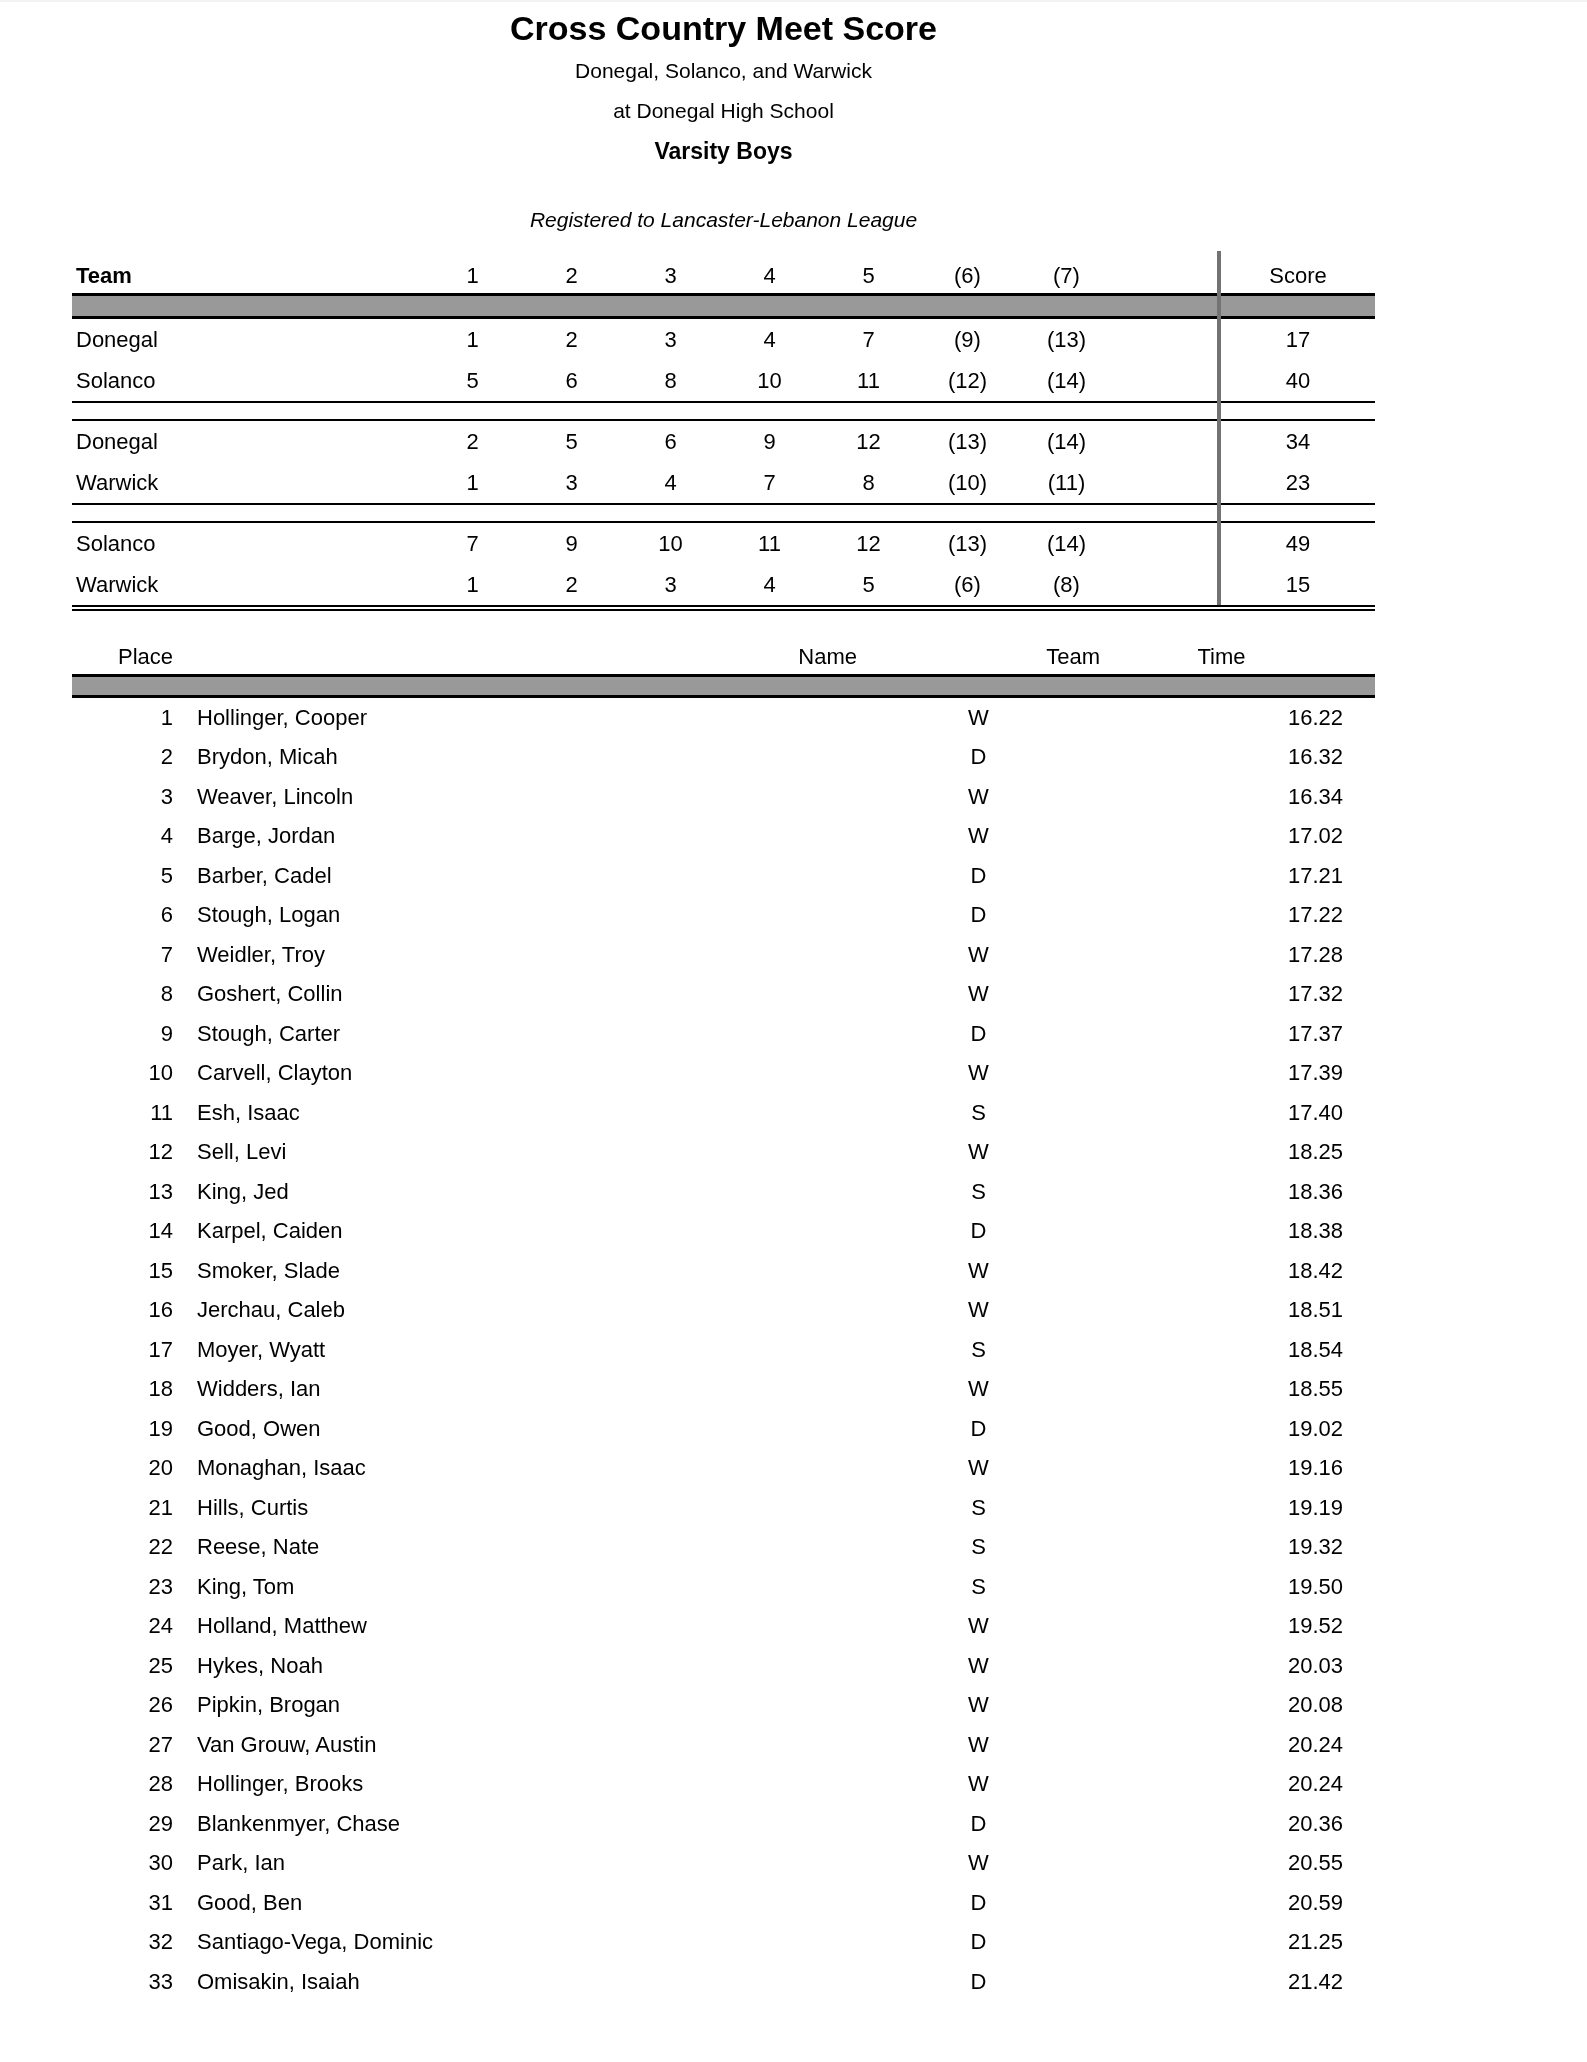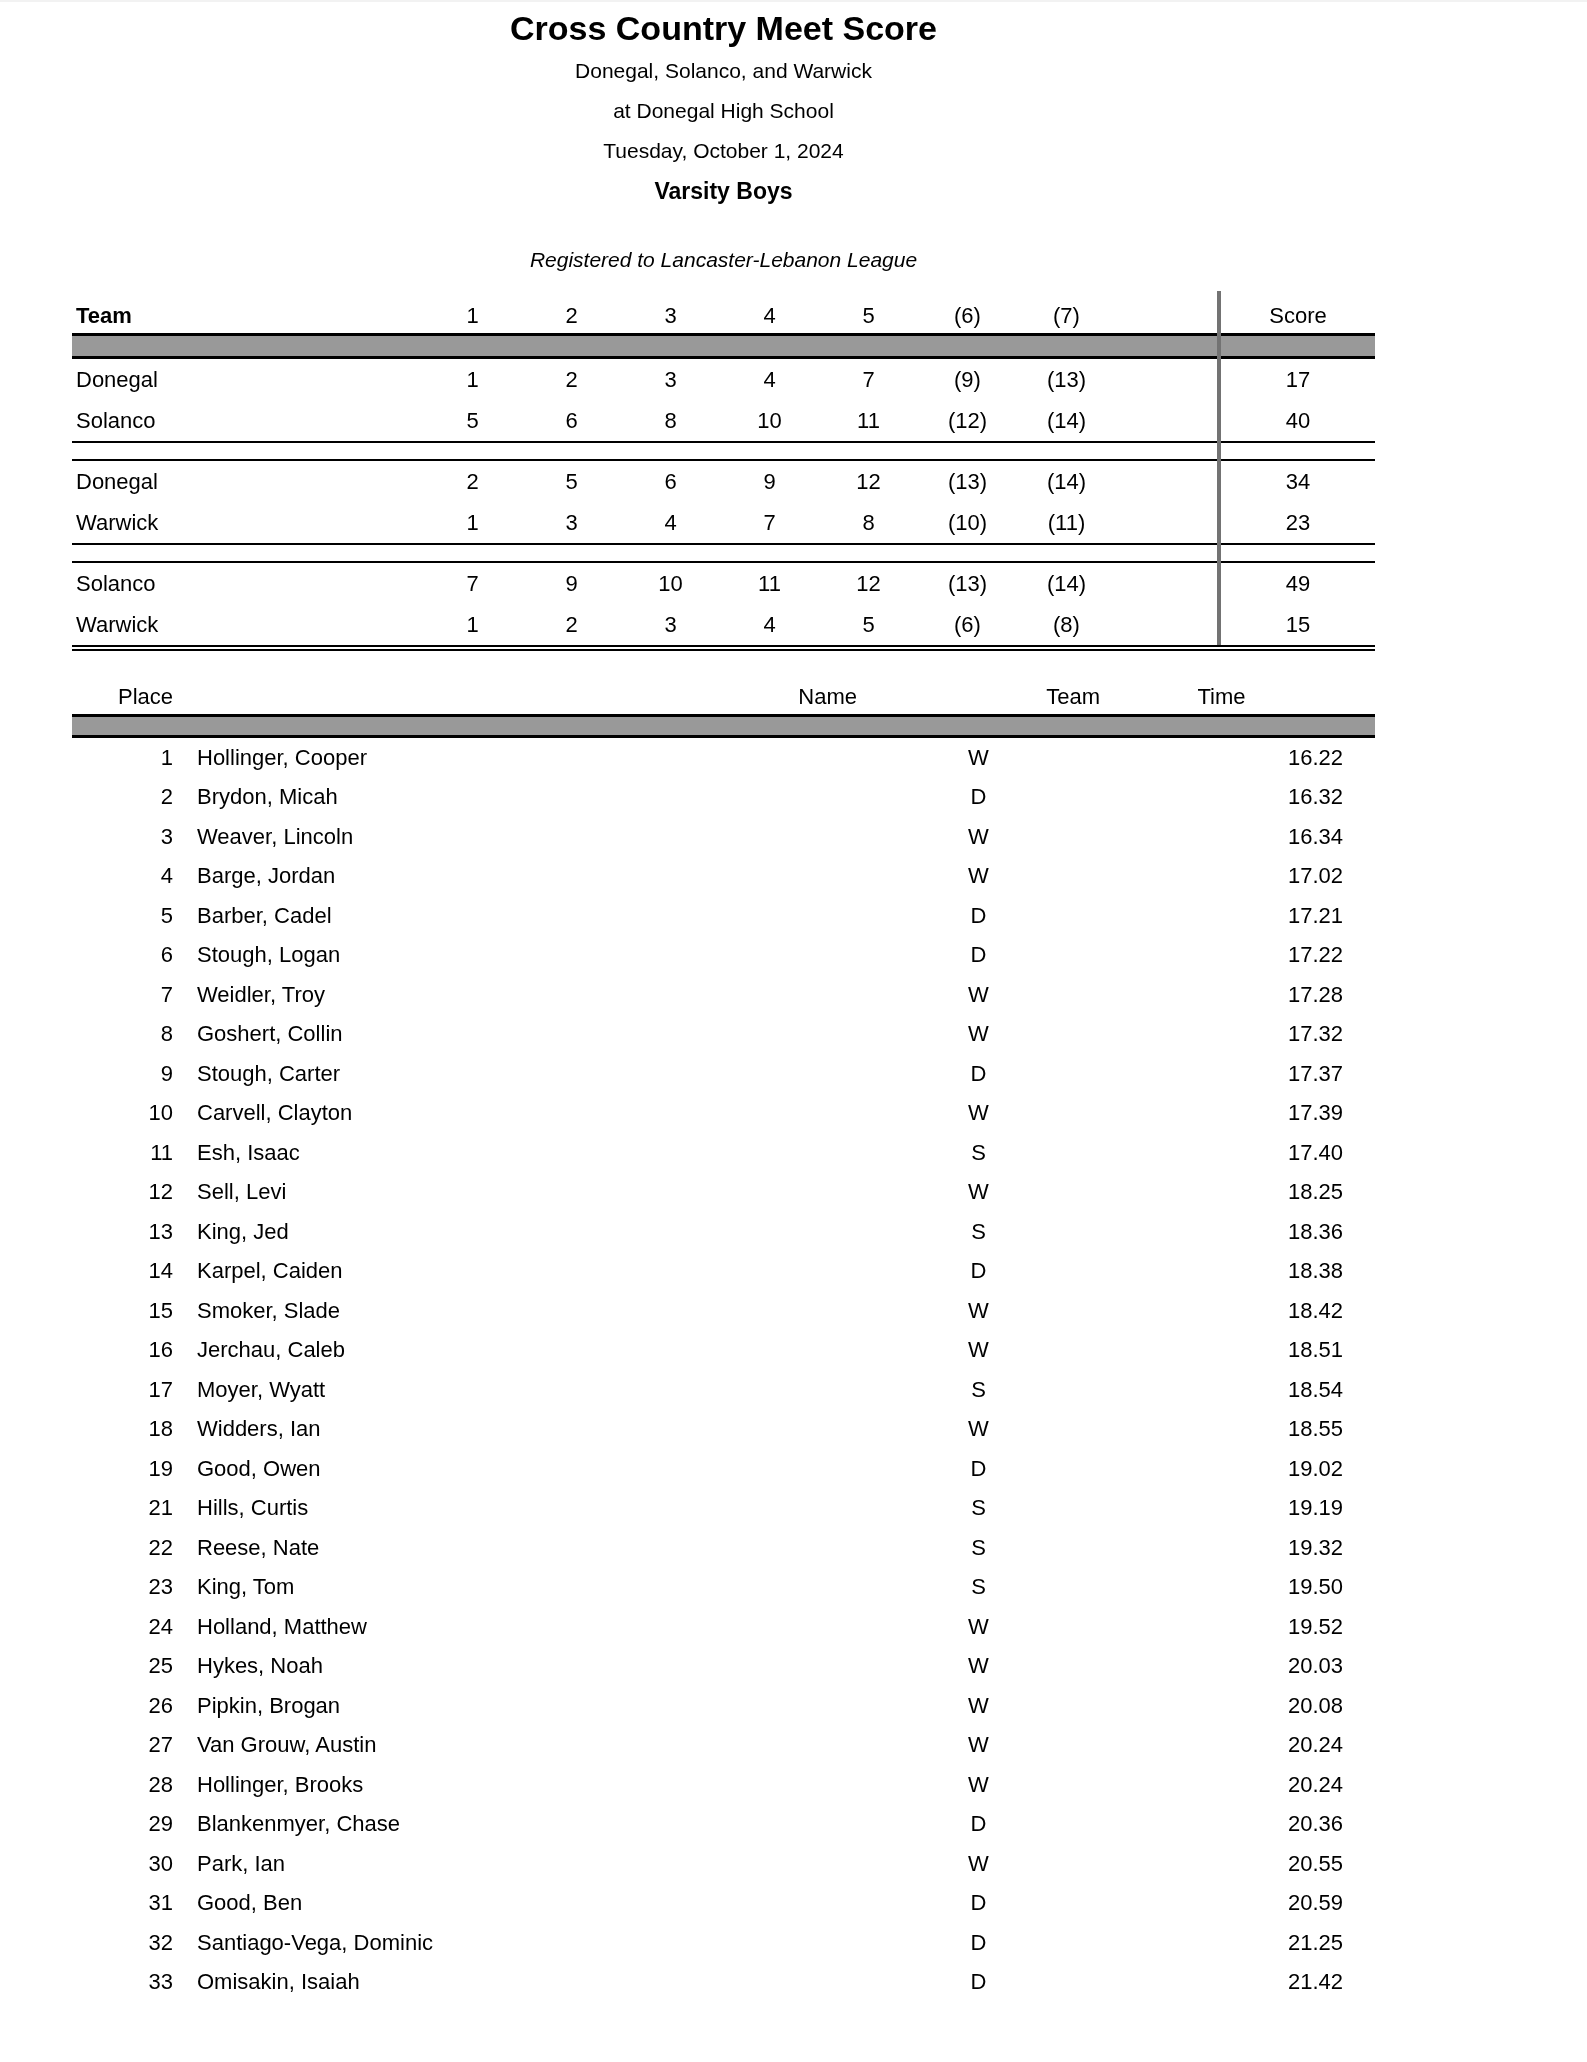--- a/index.html
+++ b/index.html
@@ -58,21 +58,20 @@
 <body>
 
 <div class="top-edge"></div>
 
 <div class="content">
 
   <div class="doc-header">
     <div class="title">Cross Country Meet Score</div>
     <div class="sub">Donegal, Solanco, and Warwick</div>
     <div class="sub">at Donegal High School</div>
-    <div class="sub">Tuesday, October 1, 2024</div>
     <div class="division">Varsity Boys</div>
     <div class="registered">Registered to Lancaster-Lebanon League</div>
   </div>
 
   <table class="score-table">
     <colgroup>
       <col style="width:351px">
       <col style="width:99px">
         <col style="width:99px">
         <col style="width:99px">
@@ -312,20 +311,26 @@
     <td class="team-col">W</td>
     <td class="time-col">18.55</td>
   </tr>
         <tr>
     <td class="place-col">19</td>
     <td class="name-col">Good, Owen</td>
     <td class="team-col">D</td>
     <td class="time-col">19.02</td>
   </tr>
         <tr>
+    <td class="place-col">20</td>
+    <td class="name-col">Monaghan, Isaac</td>
+    <td class="team-col">W</td>
+    <td class="time-col">19.16</td>
+  </tr>
+        <tr>
     <td class="place-col">21</td>
     <td class="name-col">Hills, Curtis</td>
     <td class="team-col">S</td>
     <td class="time-col">19.19</td>
   </tr>
         <tr>
     <td class="place-col">22</td>
     <td class="name-col">Reese, Nate</td>
     <td class="team-col">S</td>
     <td class="time-col">19.32</td>

